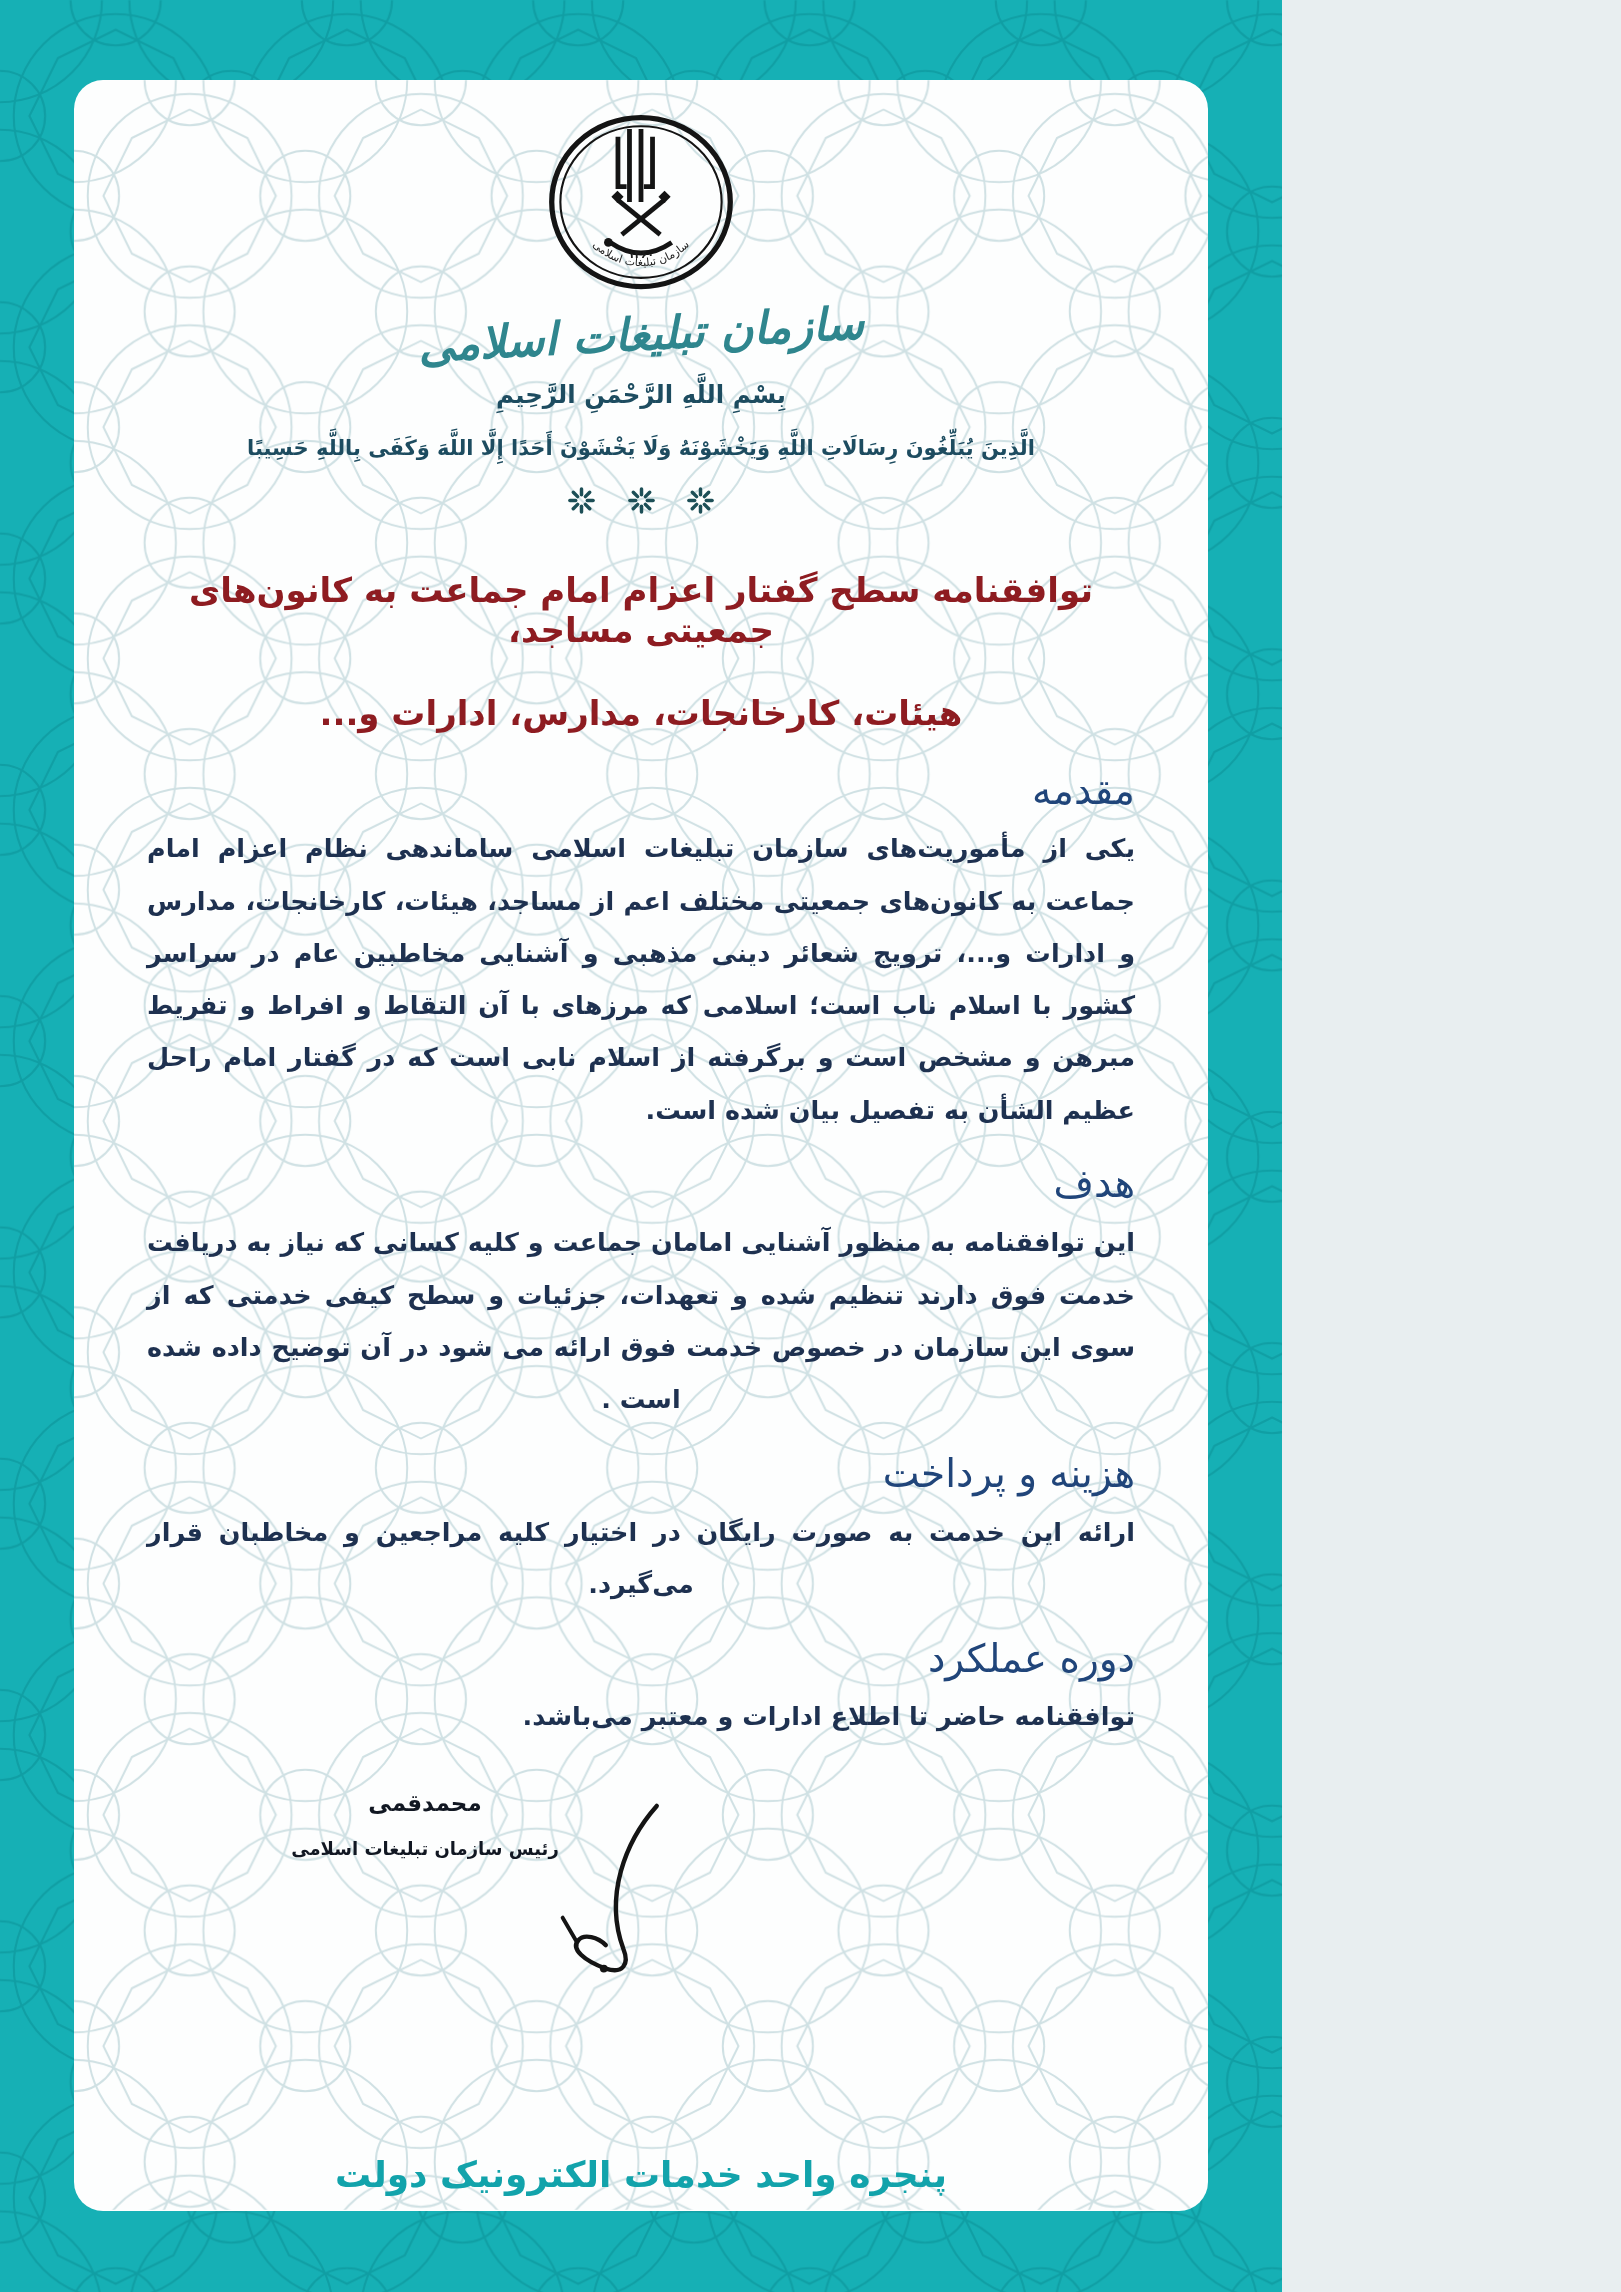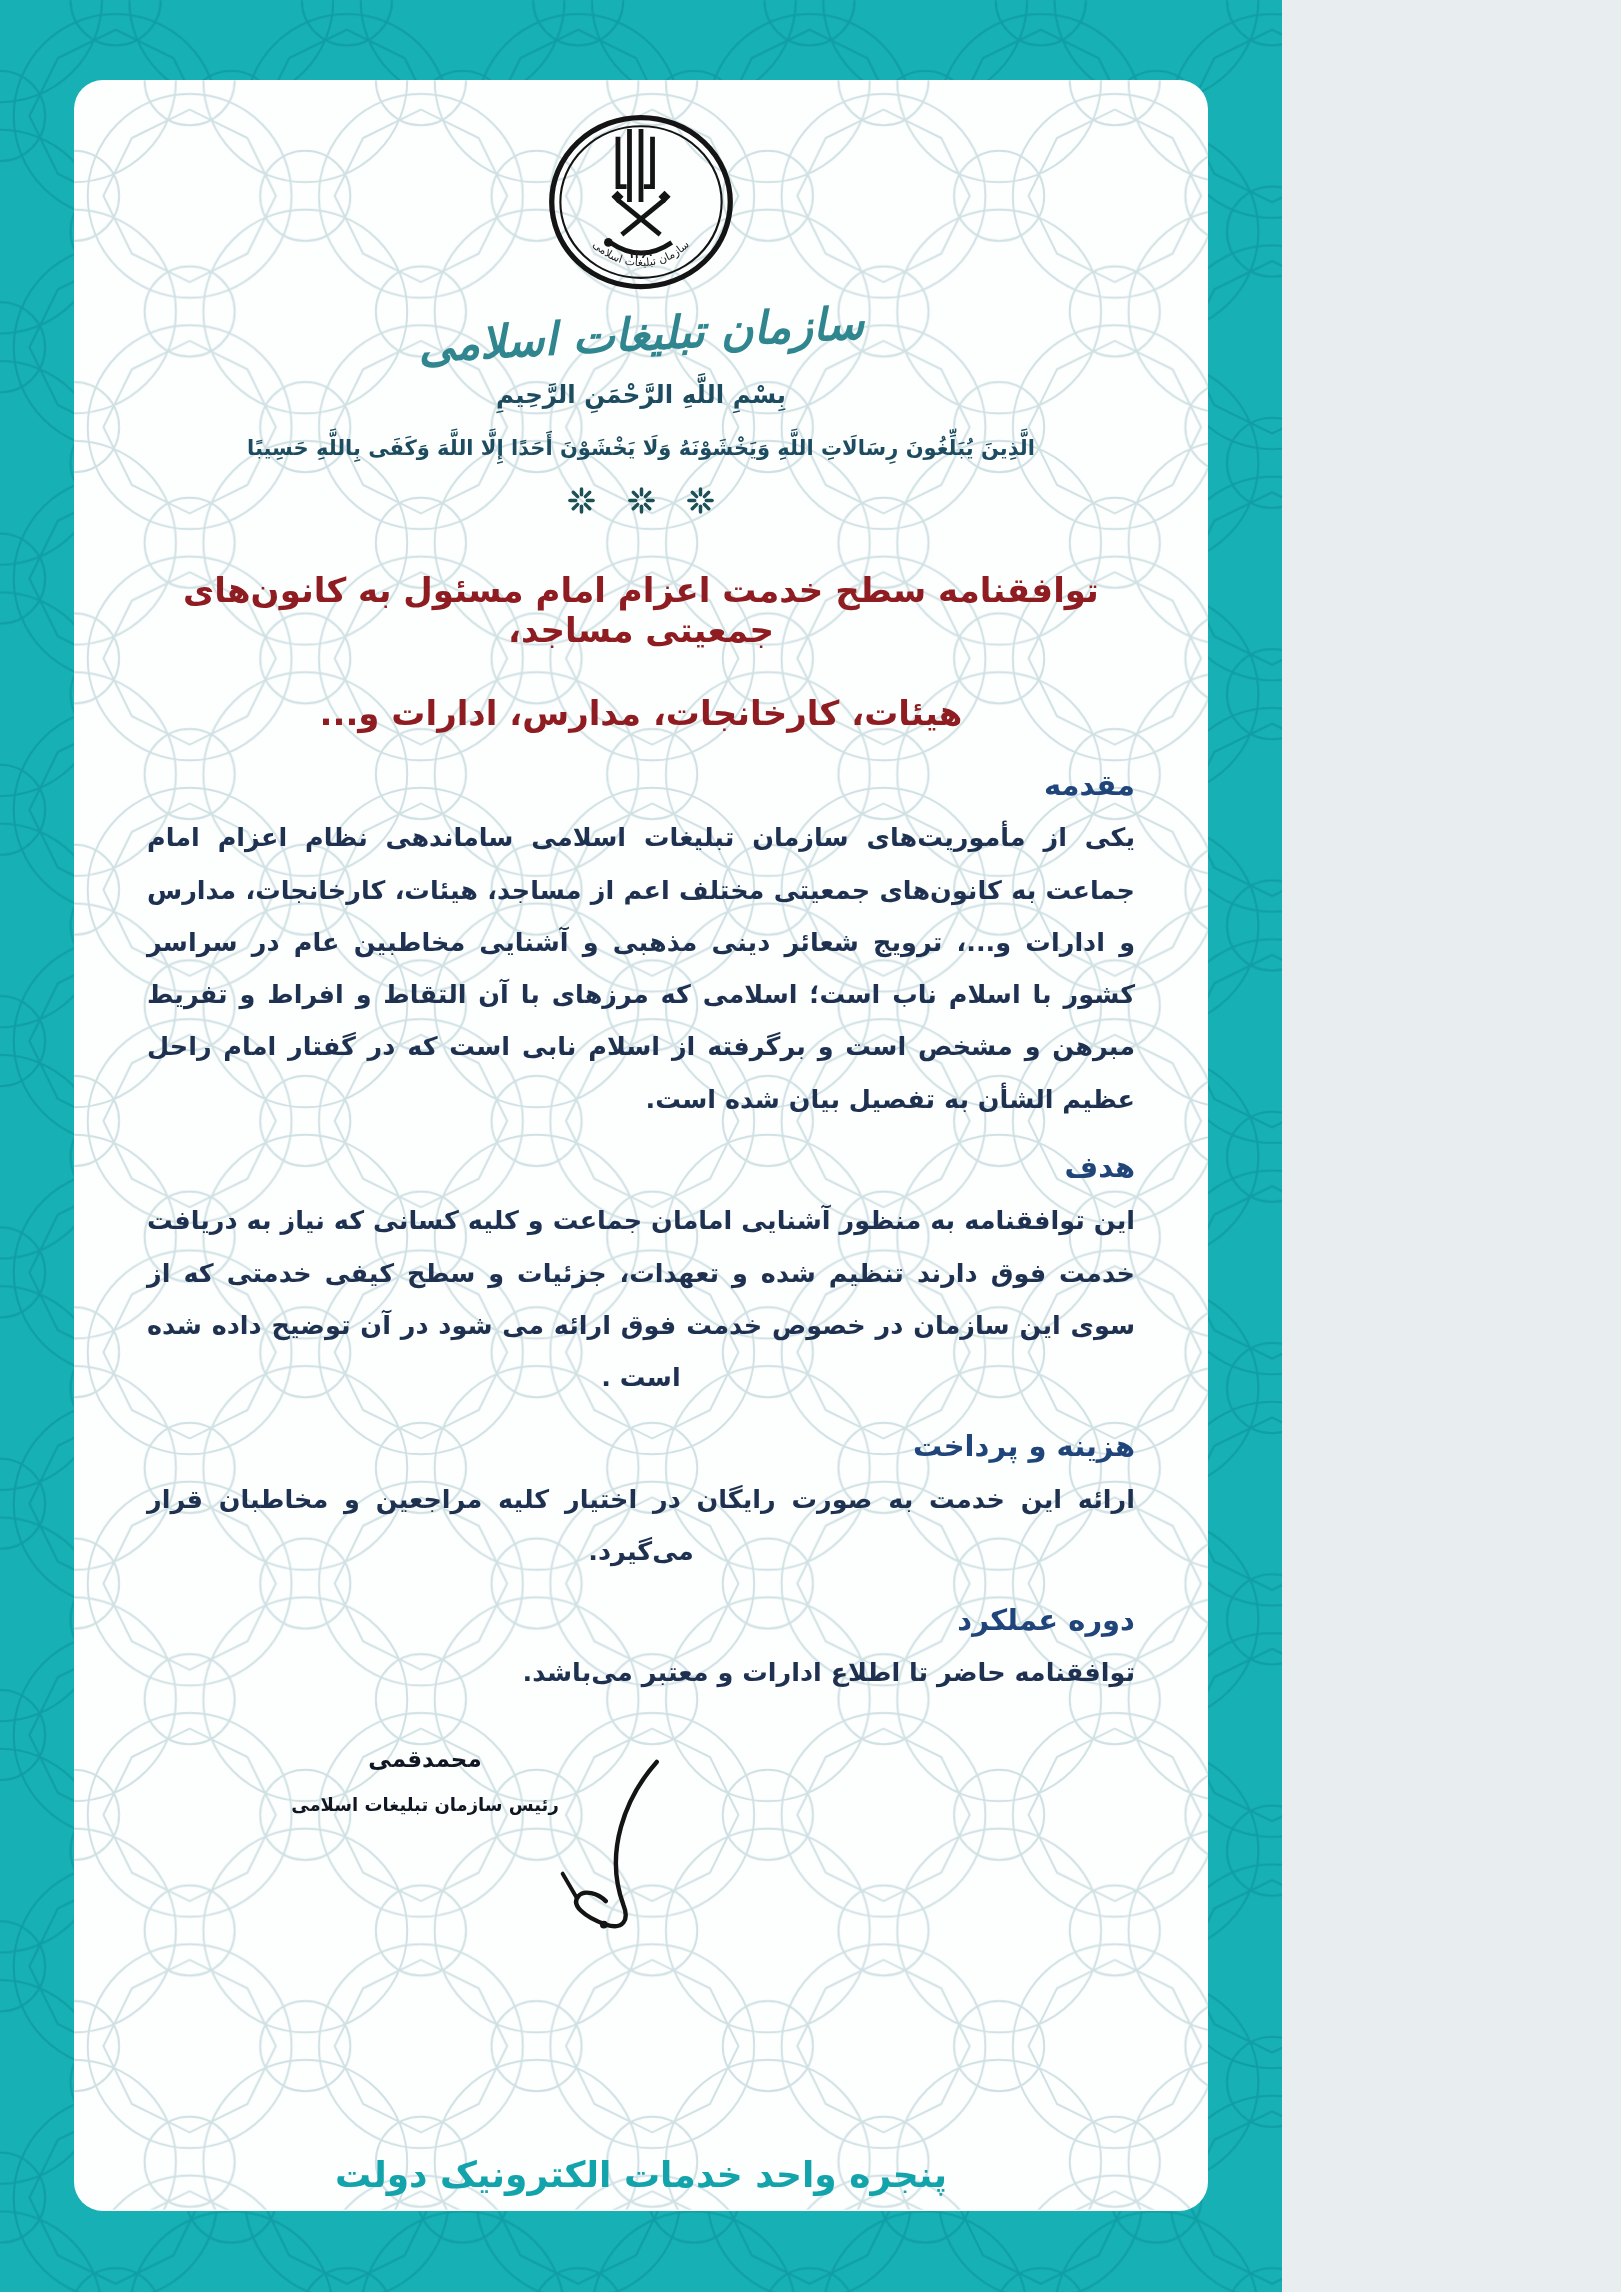--- a/index.html
+++ b/index.html
@@ -75,22 +75,22 @@
     color: #8e1c21;
     letter-spacing: -0.5px;
   }
   .doc-title .t-line + .t-line { margin-top: 43px; }
 
   
   .sections { margin-top: 35px; }
   .section { margin-top: 25.5px; }
   .section h2 {
     margin: 0 0 9.8px 0;
-    font-size: 29px;
-    font-weight: bold;
+    font-size: 39px;
+    font-weight: normal;
     color: #20457a;
   }
   .section p.body {
     margin: 0;
     font-size: 25.5px;
     font-weight: bold;
     color: #1e3150;
     line-height: 2.05;
     text-align: justify;
   }
@@ -237,21 +237,21 @@
               <path d="M21 15 H27"></path>
               <path d="M6.5 6.5 L11 11"></path>
               <path d="M19 19 L23.5 23.5"></path>
               <path d="M23.5 6.5 L19 11"></path>
               <path d="M11 19 L6.5 23.5"></path>
             </g>
           </svg>
       </div>
 
       <div class="doc-title">
-        <div class="t-line">توافقنامه سطح خدمت اعزام امام مسئول به کانون‌های جمعیتی مساجد،</div>
+        <div class="t-line">توافقنامه سطح گفتار اعزام امام جماعت به کانون‌های جمعیتی مساجد،</div>
         <div class="t-line">هیئات، کارخانجات، مدارس، ادارات و...</div>
       </div>
 
       <div class="sections">
           <div class="section">
             <h2>مقدمه</h2>
             <p class="body p-last-start">یکی از مأموریت‌های سازمان تبلیغات اسلامی ساماندهی نظام اعزام امام جماعت به کانون‌های جمعیتی مختلف اعم از مساجد، هیئات، کارخانجات، مدارس و ادارات و...، ترویج شعائر دینی مذهبی و آشنایی مخاطبین عام در سراسر کشور با اسلام ناب است؛ اسلامی که مرزهای با آن التقاط و افراط و تفریط مبرهن و مشخص است و برگرفته از اسلام نابی است که در گفتار امام راحل عظیم الشأن به تفصیل بیان شده است.</p>
           </div>
           <div class="section">
             <h2>هدف</h2>

